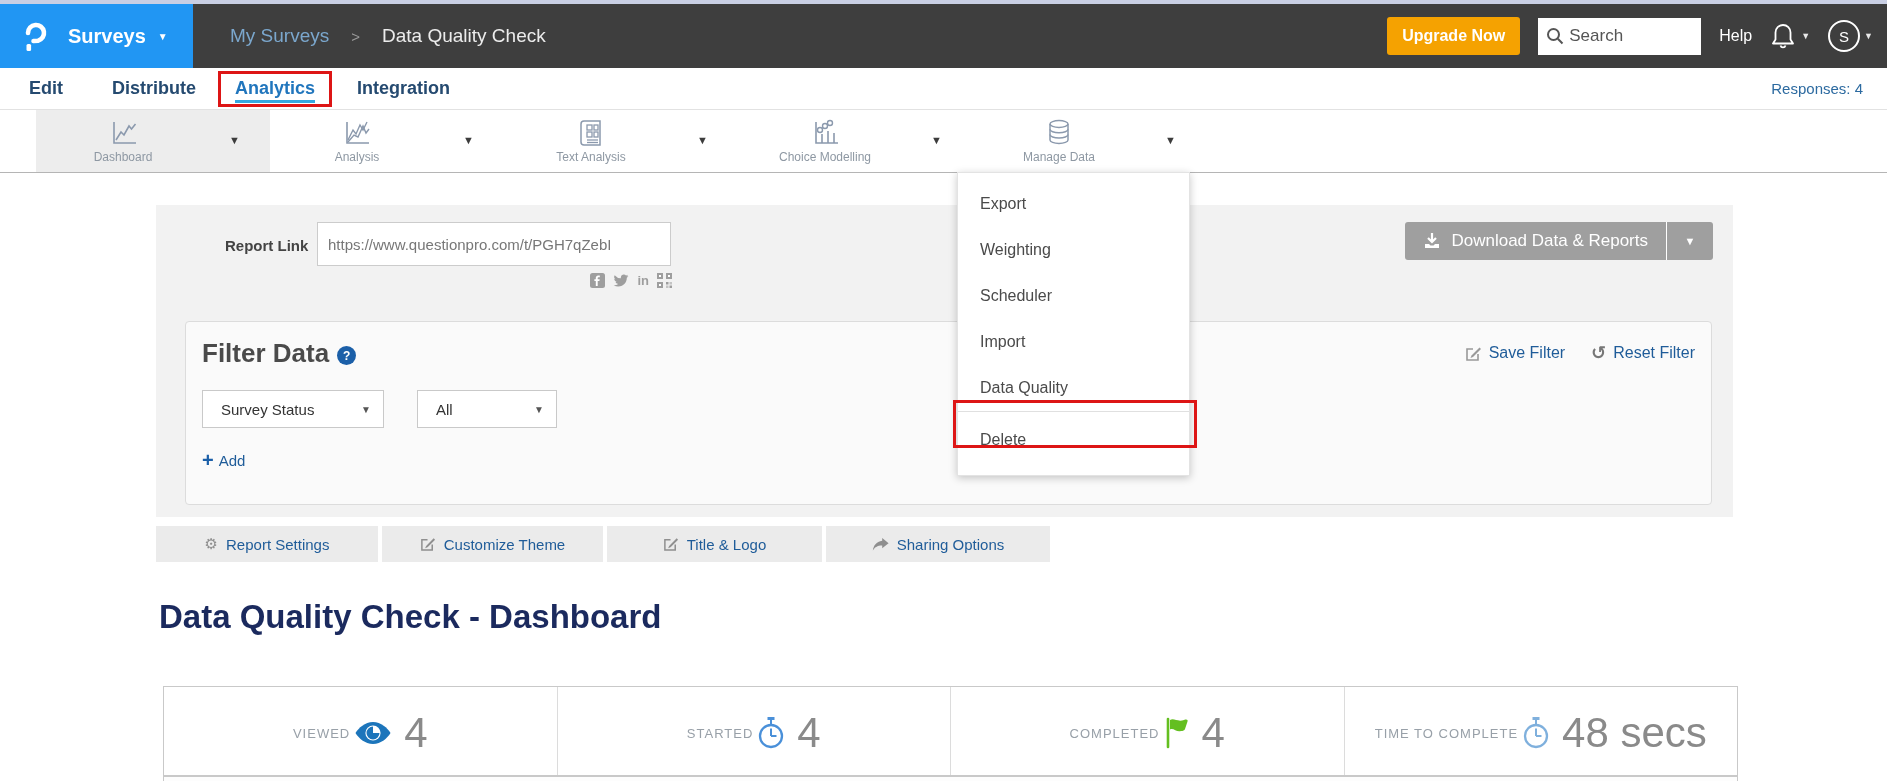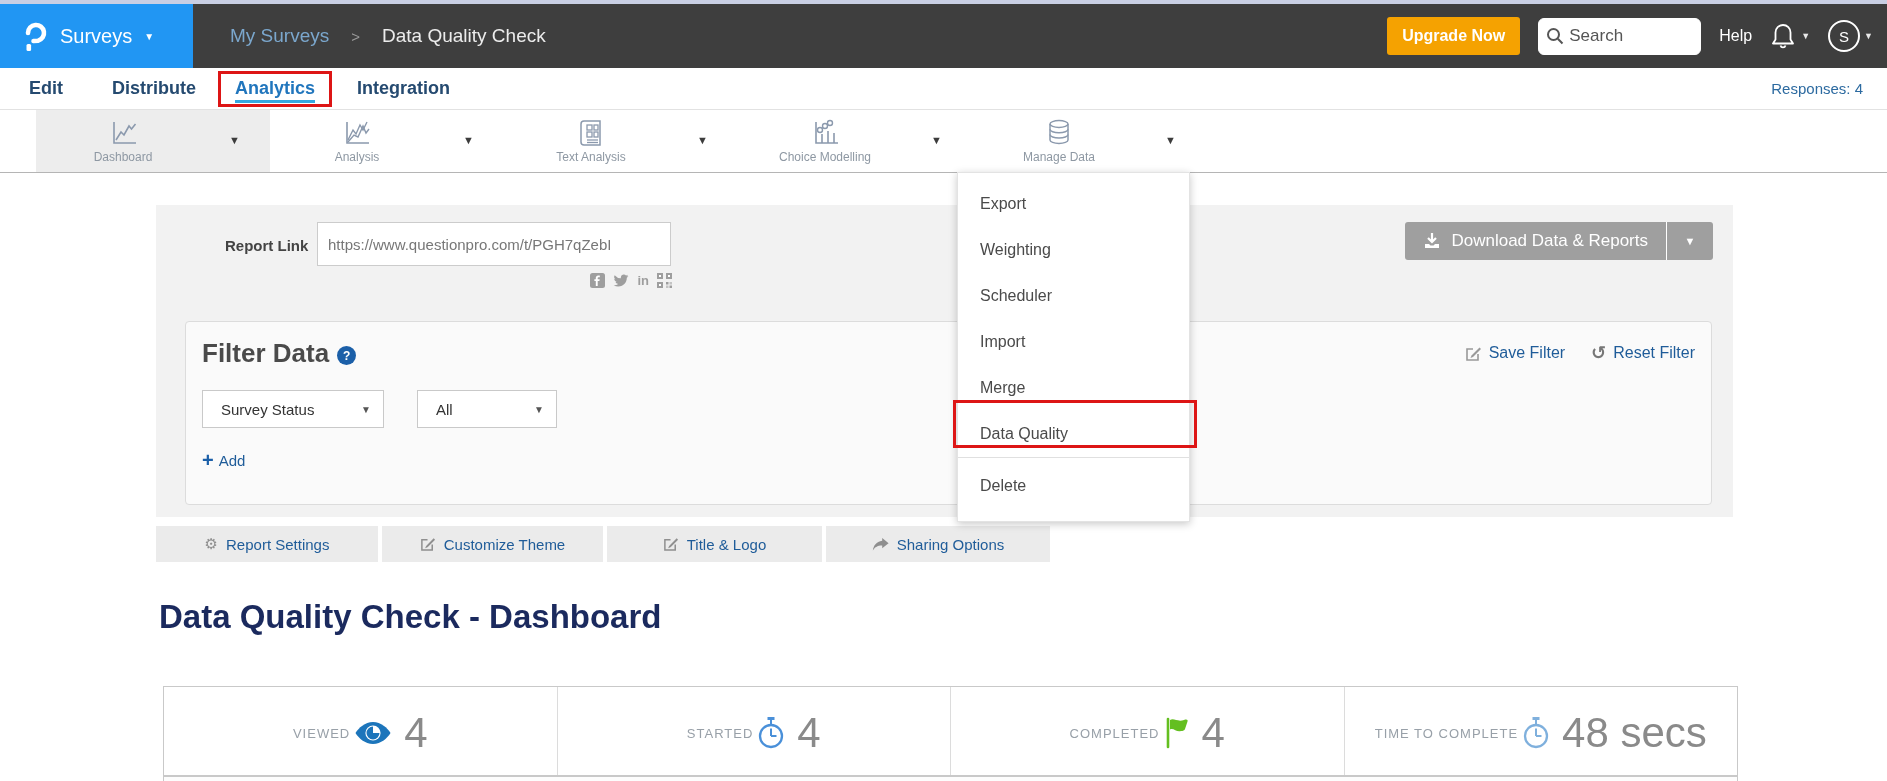--- a/index.html
+++ b/index.html
@@ -5,31 +5,31 @@
   * { margin:0; padding:0; box-sizing:border-box; }
   body { font-family:"Liberation Sans","DejaVu Sans",sans-serif; background:#fff; }
   .screen { position:relative; width:1887px; height:781px; overflow:hidden; background:#fff; }
 
   
   .topstrip { position:absolute; left:0; top:0; width:1887px; height:4px; background:#c9cfe4; }
   .topbar { position:absolute; left:0; top:4px; width:1887px; height:64px; background:#3e3e3e; }
   .logo-box { position:absolute; left:0; top:0; width:193px; height:64px; background:#2196f3;
               display:flex; align-items:center; cursor:pointer; }
   .logo-glyph { margin-left:22px; }
-  .logo-box .prod { color:#fff; font-size:20px; margin-left:12px; font-weight:400; }
+  .logo-box .prod { color:#fff; font-size:20px; margin-left:20px; font-weight:700; }
   .logo-box .caret { color:#fff; font-size:10px; margin-left:12px; }
   .breadcrumb { position:absolute; left:230px; top:0; height:64px; display:flex; align-items:center; gap:22px; }
   .bc-root { color:#7ba7cd; font-size:19px; cursor:pointer; }
   .bc-sep { color:#9a9a9a; font-size:15px; }
   .bc-current { color:#ececec; font-size:19px; }
   .topbar-right { position:absolute; right:14px; top:0; height:64px; display:flex; align-items:center; gap:18px; }
   .upgrade-btn { background:#f5a201; color:#fff; font-weight:bold; font-size:16px; border:none;
                  border-radius:3px; padding:10px 15px; cursor:pointer; }
   .search-wrap { position:relative; }
-  .search-wrap input { width:163px; height:37px; border:1px solid #fff; border-radius:6px;
+  .search-wrap input { width:163px; height:37px; border:1px solid #fff; border-radius:0;
                  font-size:17px; color:#444; padding:0 8px 0 30px; outline:none;
                  font-family:"Liberation Sans","DejaVu Sans",sans-serif; }
   .search-wrap input::placeholder { color:#555; opacity:1; }
   .search-icon { position:absolute; left:7px; top:8px; }
   .help-link { color:#fff; font-size:16px; cursor:pointer; }
   .bell-wrap { display:flex; align-items:center; gap:5px; cursor:pointer; }
   .bell-caret, .avatar-caret { color:#e8e8e8; font-size:9px; }
   .avatar-wrap { display:flex; align-items:center; gap:4px; cursor:pointer; }
   .avatar { width:32px; height:32px; border:2px solid #fff; border-radius:50%; color:#fff;
             font-size:15px; display:flex; align-items:center; justify-content:center; }
@@ -339,21 +339,20 @@
       </svg>
       <span class="txt">Sharing Options</span>
     </div>
   </div>
 
   <div class="dropdown">
     <div class="menu-item">Export</div>
     <div class="menu-item">Weighting</div>
     <div class="menu-item">Scheduler</div>
     <div class="menu-item">Import</div>
-    <div class="menu-item">Merge</div>
     <div class="menu-item">Data Quality</div>
     <div class="menu-item sep">Delete</div>
     <div class="dq-redbox"></div>
   </div>
 
   <div class="page-title">Data Quality Check - Dashboard</div>
 
   <div class="stats">
     <div class="stat-cell">
       <span class="stat-label">VIEWED</span>

